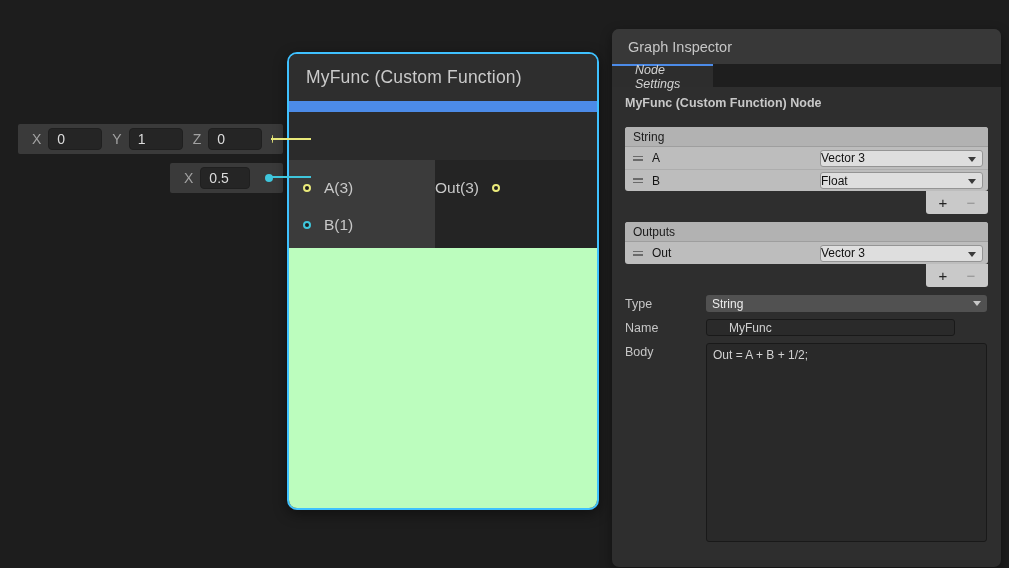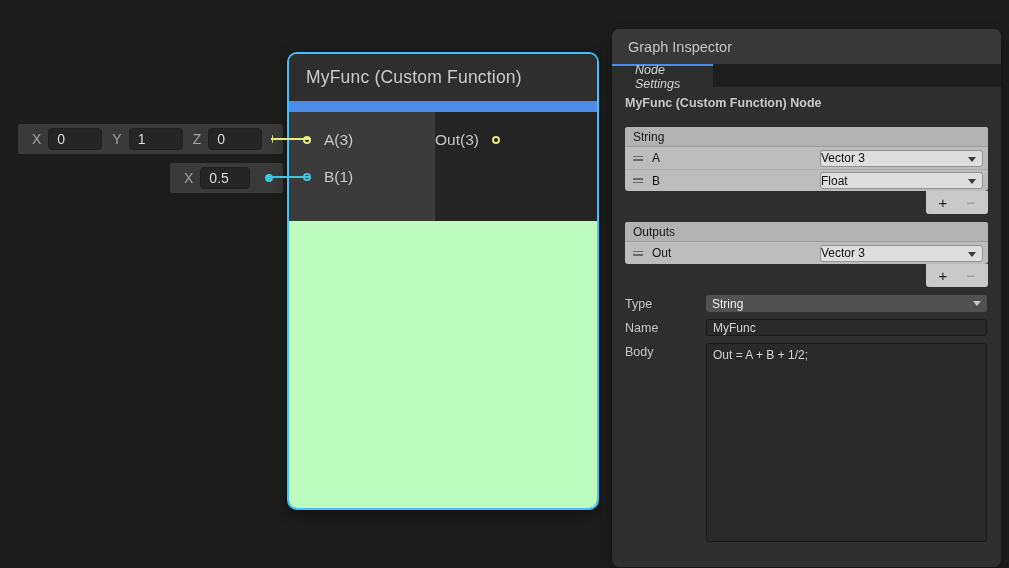--- a/index.html
+++ b/index.html
@@ -24,21 +24,21 @@
   .wire-yellow { background:#e9e97a; }
   .wire-cyan { background:#3fc6dc; }
 
   
   .func-node { position:absolute; left:287px; top:52px; width:312px; height:458px;
                background:#2b2b2b; border:2px solid #3fc1ff; border-radius:10px; overflow:hidden; z-index:4;
                box-shadow:0 4px 14px rgba(0,0,0,.45); }
   .func-header { height:47px; background:#2e2e2e; display:flex; align-items:center; padding-left:17px;
                  color:#cacaca; font-size:17.5px; letter-spacing:.2px; }
   .func-accent { height:11px; background:#4c8be8; }
-  .func-ports { display:flex; height:109px; }
+  .func-ports { display:flex; height:88px;margin-top:48px; }
   .ports-left { width:146px; background:#3b3b3b; padding-top:9px; }
   .ports-right { flex:1; background:#242424; padding-top:9px; }
   .port-row { height:37px; display:flex; align-items:center; padding-left:14px; }
   .port-row-out { height:37px; display:flex; align-items:center; justify-content:flex-start; padding-right:14px; }
   .port-ring { width:8px; height:8px; border-radius:50%; background:#1e1e1e; flex:0 0 auto; }
   .ring-yellow { border:2.5px solid #e9e97a; }
   .ring-cyan { border:2.5px solid #3fc6dc; }
   .port-label { color:#c8c8c8; font-size:15.5px; }
   .port-row .port-label { margin-left:13px; }
   .port-row-out .port-label { margin-right:13px; }
@@ -77,22 +77,22 @@
   .btn-remove { color:#909090; }
 
   .field-row { display:flex; align-items:flex-start; margin:0 13px 0 13px; }
   .field-row.first { margin-top:8px; }
   .field-row + .field-row { margin-top:7px; }
   .field-label { width:81px; padding-top:2px; font-size:12.5px; color:#c6c6c6; }
   .dark-select { width:281px; height:17px; background:#515151; border-radius:3px; position:relative;
                  display:flex; align-items:center; padding-left:6px; font-size:12px; color:#ececec; }
   .arrow-light { position:absolute; right:6px; top:6px; width:0; height:0;
                  border-left:4px solid transparent; border-right:4px solid transparent; border-top:5px solid #c8c8c8; }
-  .dark-input { width:281px; height:17px; background:#2a2a2a; border:1px solid #191919; border-radius:3px;
-                color:#d2d2d2; font-size:12px; padding:0 0 0 6px; outline:none; font-family:"Liberation Sans",sans-serif; }
+  .dark-input { width:249px; height:17px; background:#2a2a2a; border:1px solid #191919; border-radius:3px;
+                color:#d2d2d2; font-size:12px; padding:0 0 0 22px; outline:none; font-family:"Liberation Sans",sans-serif; }
   .dark-textarea { width:281px; height:199px; background:#292929; border:1px solid #191919; border-radius:3px;
                    color:#d2d2d2; font-size:12px; padding:3px 6px; resize:none; outline:none;
                    font-family:"Liberation Sans",sans-serif; line-height:1.4; }
 </style>
 </head>
 <body>
 
 <div class="stage">
 
   <div class="mini-widget" style="left:18px; top:124px; width:265px;">

